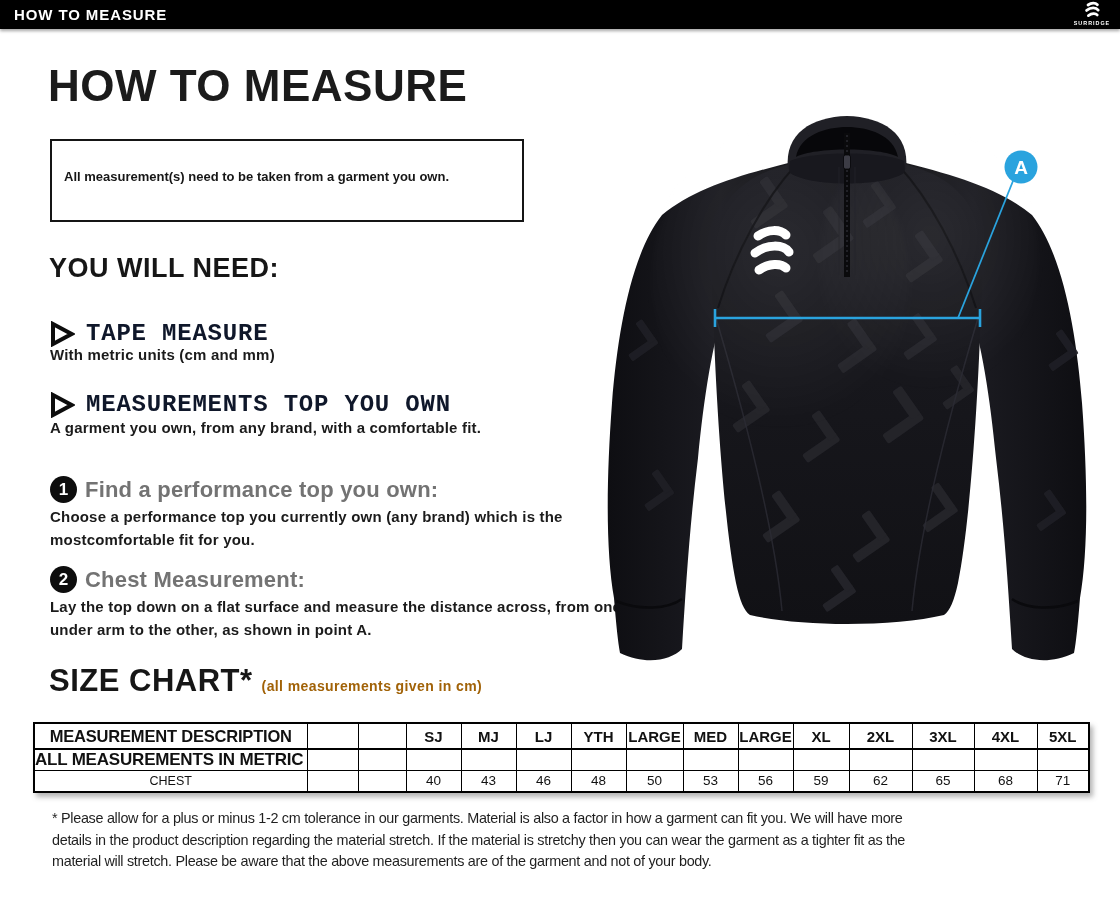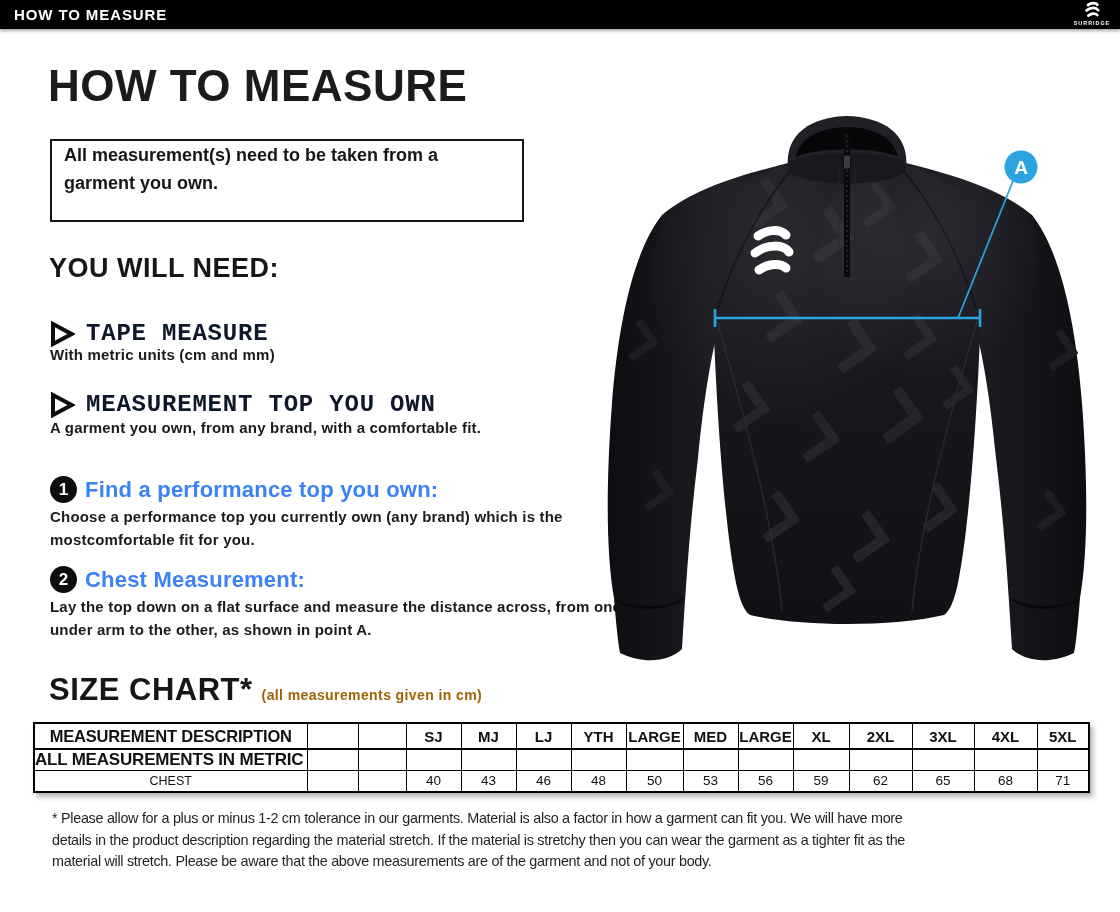--- a/index.html
+++ b/index.html
@@ -31,22 +31,22 @@
   
   .h1 {
     position: absolute; left: 48px; top: 64px;
     font-size: 44px; font-weight: 700; letter-spacing: .5px; color: #1b1b1b;
     line-height: 1;
   }
   .notice-box {
     position: absolute; left: 50px; top: 139px;
     width: 474px; height: 83px;
     border: 2.5px solid #151515;
-    padding: 0 12px;
-    font-size: 18px; font-weight: 700; line-height: 28px; color: #161616;
+    padding: 22px 12px;
+    font-size: 13px; font-weight: 700; line-height: 28px; color: #161616;
   }
   .h2-need {
     position: absolute; left: 49px; top: 253px;
     font-size: 27px; font-weight: 700; letter-spacing: .5px; color: #161616;
   }
   .need-item { position: absolute; left: 50px; }
   .need-item .row { display: flex; align-items: center; gap: 11px; }
   .need-label { font-size: 24px; font-weight: 700; letter-spacing: .8px; color: #0f172a; font-family: Liberation Mono, monospace; }
   .need-desc {
     position: absolute; left: 50px;
@@ -58,35 +58,35 @@
   #need-desc-1 { top: 419px; }
 
   .step { position: absolute; left: 50px; }
   .step .row { display: flex; align-items: center; gap: 8px; }
   .step-num {
     width: 27px; height: 27px; border-radius: 50%;
     background: #0d0d0d; color: #fff;
     display: flex; align-items: center; justify-content: center;
     font-size: 17px; font-weight: 700; flex: 0 0 27px;
   }
-  .step-title { font-size: 22px; font-weight: 700; color: #3b82f6; letter-spacing: .2px; }
+  .step-title { font-size: 22px; font-weight: 700; color: #737373; letter-spacing: .2px; }
   .step-desc {
     position: absolute; left: 50px;
     font-size: 15px; font-weight: 700; line-height: 22.5px; color: #1b1b1b; letter-spacing: .2px;
   }
   #step-0 { top: 476px; }
   #step-desc-0 { top: 506px; width: 520px; }
   #step-1 { top: 566px; }
   #step-desc-1 { top: 596px; width: 575px; }
 
   .size-chart-heading {
     position: absolute; left: 49px; top: 663px;
     display: flex; align-items: baseline; gap: 9px;
   }
-  .size-chart-heading .big { font-size: 31px; font-weight: 700; letter-spacing: .5px; color: #161616; margin-top: 9px; }
+  .size-chart-heading .big { font-size: 31px; font-weight: 700; letter-spacing: .5px; color: #161616; }
   .size-chart-heading .small { font-size: 14px; font-weight: 700; letter-spacing: .4px; color: #a16207; }
 
   
   table.size-table {
     position: absolute; left: 33px; top: 722px;
     width: 1055px;
     border-collapse: collapse;
     table-layout: fixed;
     background: #fff;
     box-shadow: 3px 4px 5px rgba(90,90,90,.45);
@@ -156,21 +156,21 @@
       <span class="need-label">TAPE MEASURE</span>
     </div>
   </div>
   <div class="need-desc" id="need-desc-0">With metric units (cm and mm)</div>
 
   <div class="need-item" id="need-item-1">
     <div class="row">
       <svg width="25" height="26" viewBox="0 0 25 26">
         <polygon points="3,3 21.5,13 3,23" fill="#fff" stroke="#0d0d0d" stroke-width="4" stroke-linejoin="miter"></polygon>
       </svg>
-      <span class="need-label">MEASUREMENT TOP YOU OWN</span>
+      <span class="need-label">MEASUREMENTS TOP YOU OWN</span>
     </div>
   </div>
   <div class="need-desc" id="need-desc-1">A garment you own, from any brand, with a comfortable fit.</div>
 
   <div class="step" id="step-0">
     <div class="row">
       <span class="step-num">1</span>
       <span class="step-title">Find a performance top you own:</span>
     </div>
   </div>

